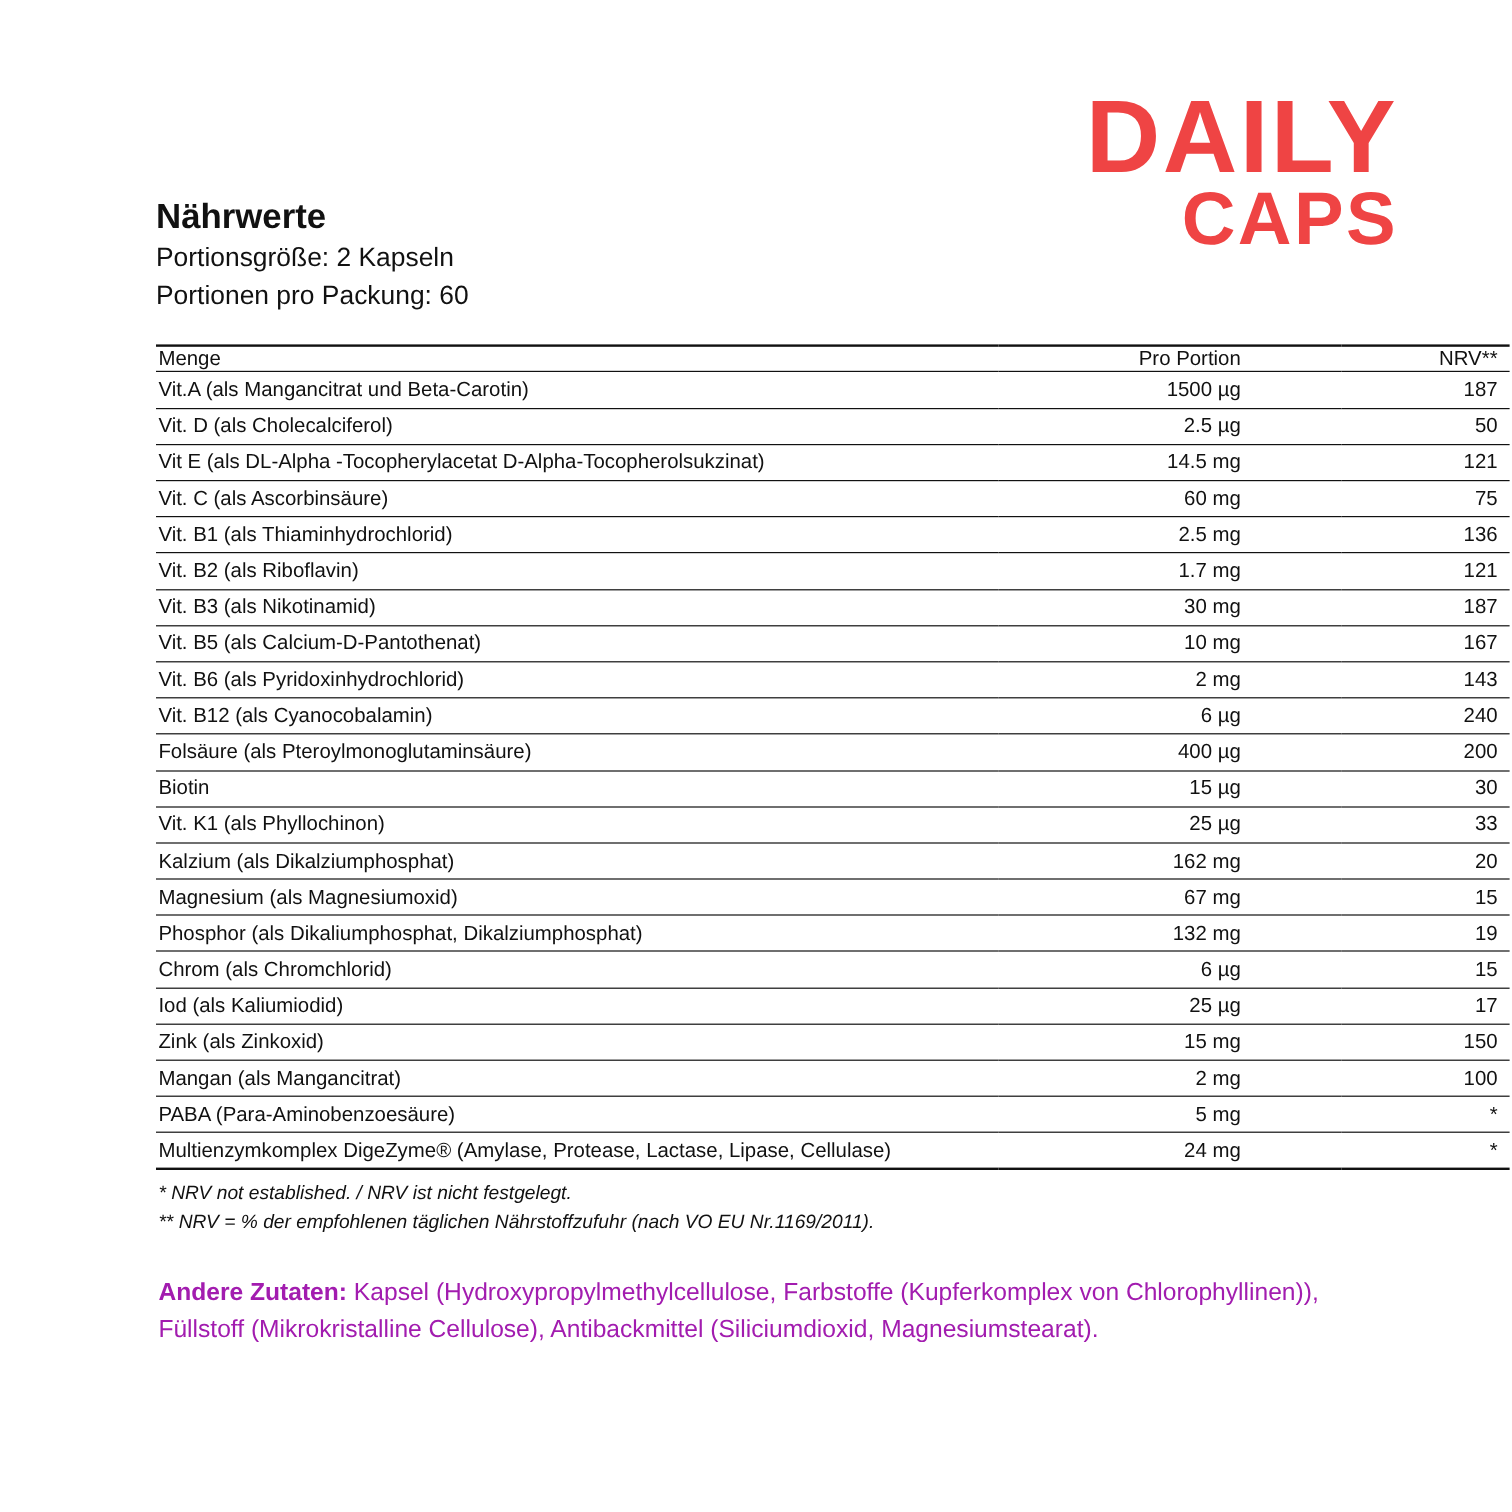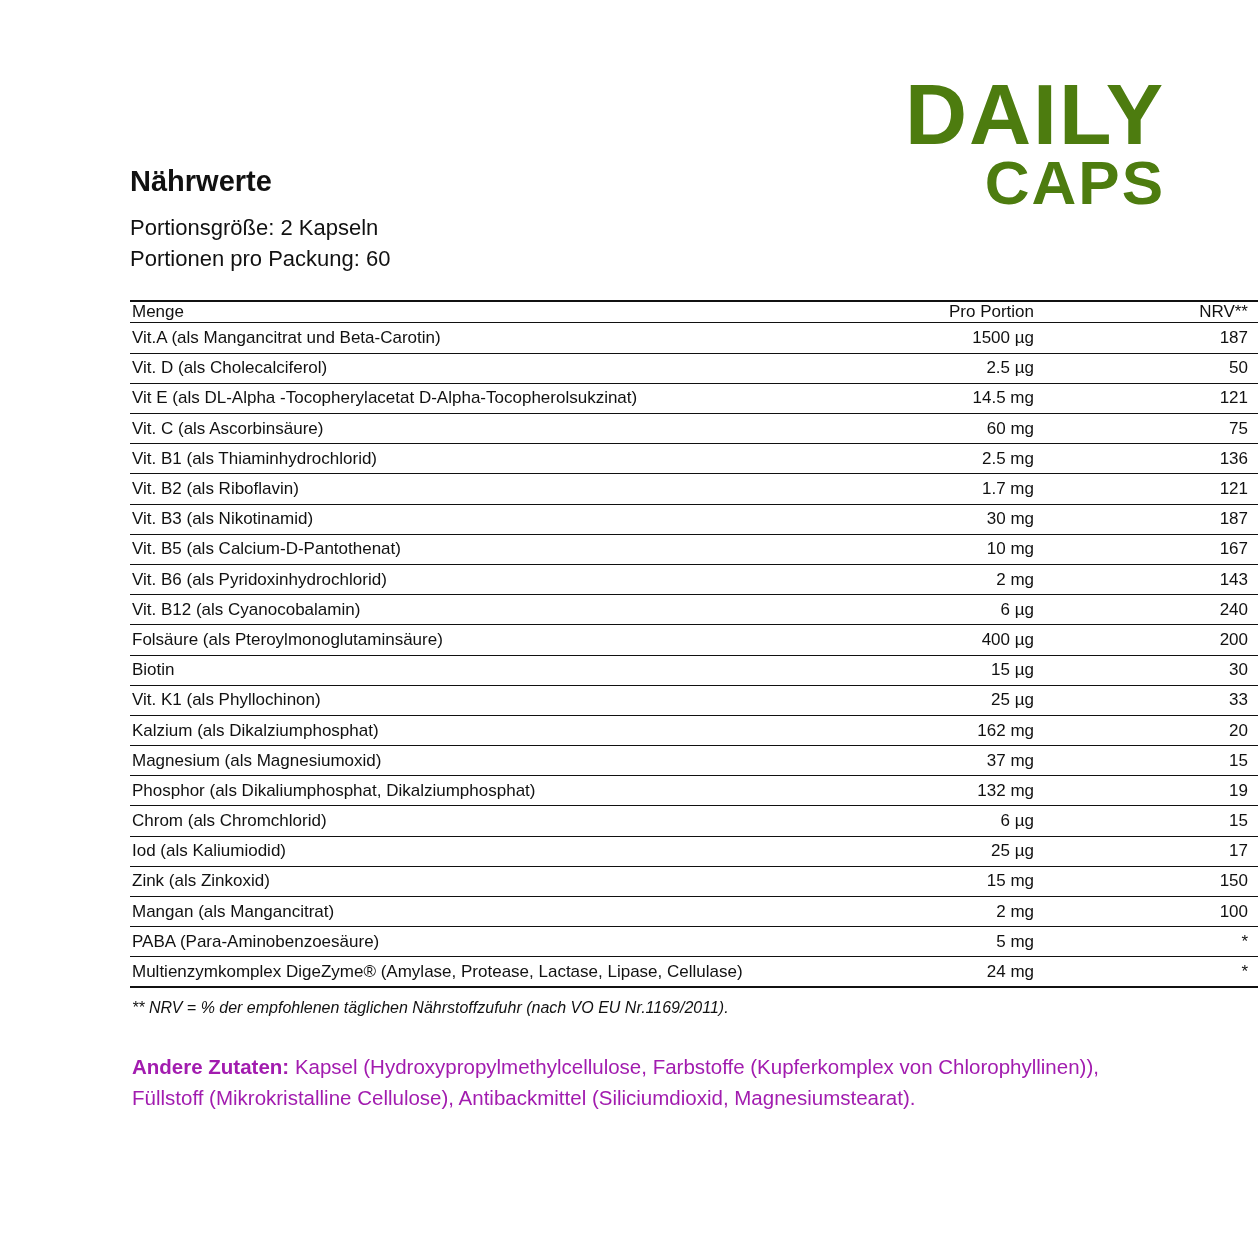--- a/index.html
+++ b/index.html
@@ -16,21 +16,21 @@
     overflow: hidden;
   }
 
   
   .brand {
     position: absolute;
     top: 78px;
     right: 95px;
     text-align: right;
     line-height: 0.86;
-    color: #4d7c0f;
+    color: #ef4444;
     user-select: none;
   }
   .brand .brand-daily {
     display: block;
     font-size: 86px;
     font-weight: 700;
     letter-spacing: 2px;
   }
   .brand .brand-caps {
     display: block;
@@ -49,21 +49,21 @@
   }
   .title {
     margin-top: 165px;
     font-size: 29px;
     font-weight: 700;
     color: #111;
   }
   .subline {
     font-size: 22px;
     color: #111;
-    margin-top: 14px;
+    margin-top: 1px;
     line-height: 1.42;
   }
 
   
   table.nutri {
     border-collapse: collapse;
     width: 1032px;
     margin-top: 26px;
     table-layout: fixed;
   }
@@ -210,21 +210,21 @@
           <td class="col-amt">25 µg</td>
           <td class="col-nrv">33</td>
         </tr>
         <tr>
           <td class="col-name">Kalzium (als Dikalziumphosphat)</td>
           <td class="col-amt">162 mg</td>
           <td class="col-nrv">20</td>
         </tr>
         <tr>
           <td class="col-name">Magnesium (als Magnesiumoxid)</td>
-          <td class="col-amt">37 mg</td>
+          <td class="col-amt">67 mg</td>
           <td class="col-nrv">15</td>
         </tr>
         <tr>
           <td class="col-name">Phosphor (als Dikaliumphosphat, Dikalziumphosphat)</td>
           <td class="col-amt">132 mg</td>
           <td class="col-nrv">19</td>
         </tr>
         <tr>
           <td class="col-name">Chrom (als Chromchlorid)</td>
           <td class="col-amt">6 µg</td>
@@ -252,20 +252,21 @@
         </tr>
         <tr>
           <td class="col-name">Multienzymkomplex DigeZyme® (Amylase, Protease, Lactase, Lipase, Cellulase)</td>
           <td class="col-amt">24 mg</td>
           <td class="col-nrv">*</td>
         </tr>
       </tbody>
   </table>
 
   <div class="footnotes">
+    <div>* NRV not established.  / NRV ist nicht festgelegt.</div>
     <div>** NRV = % der empfohlenen täglichen Nährstoffzufuhr (nach VO EU Nr.1169/2011).</div>
   </div>
 
   <div class="other">
     <b>Andere Zutaten:</b>
     <span>Kapsel (Hydroxypropylmethylcellulose, Farbstoffe (Kupferkomplex von Chlorophyllinen)), Füllstoff (Mikrokristalline Cellulose),  Antibackmittel (Siliciumdioxid, Magnesiumstearat).</span>
   </div>
 
 </div>
 

